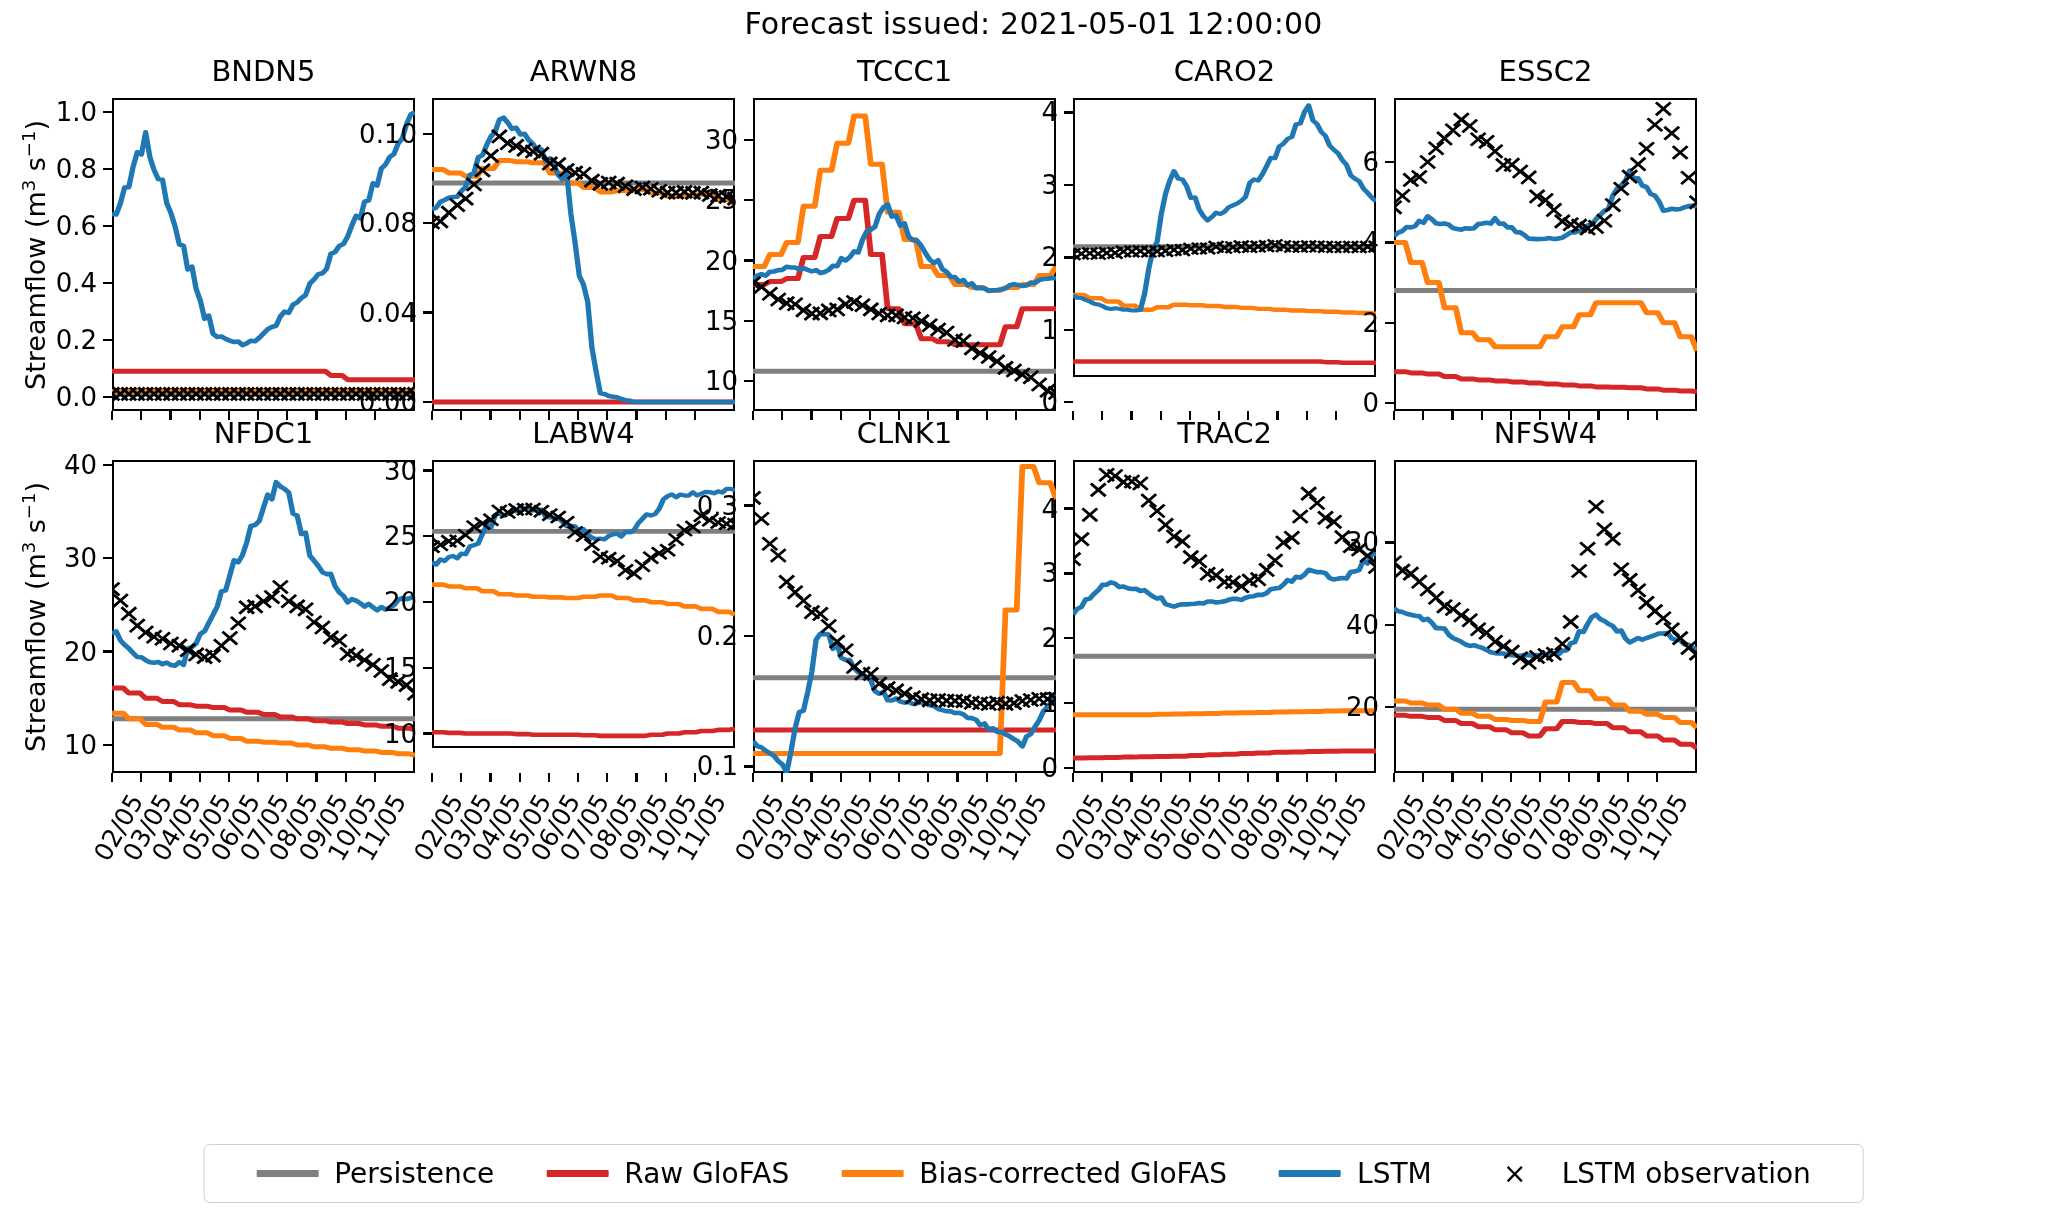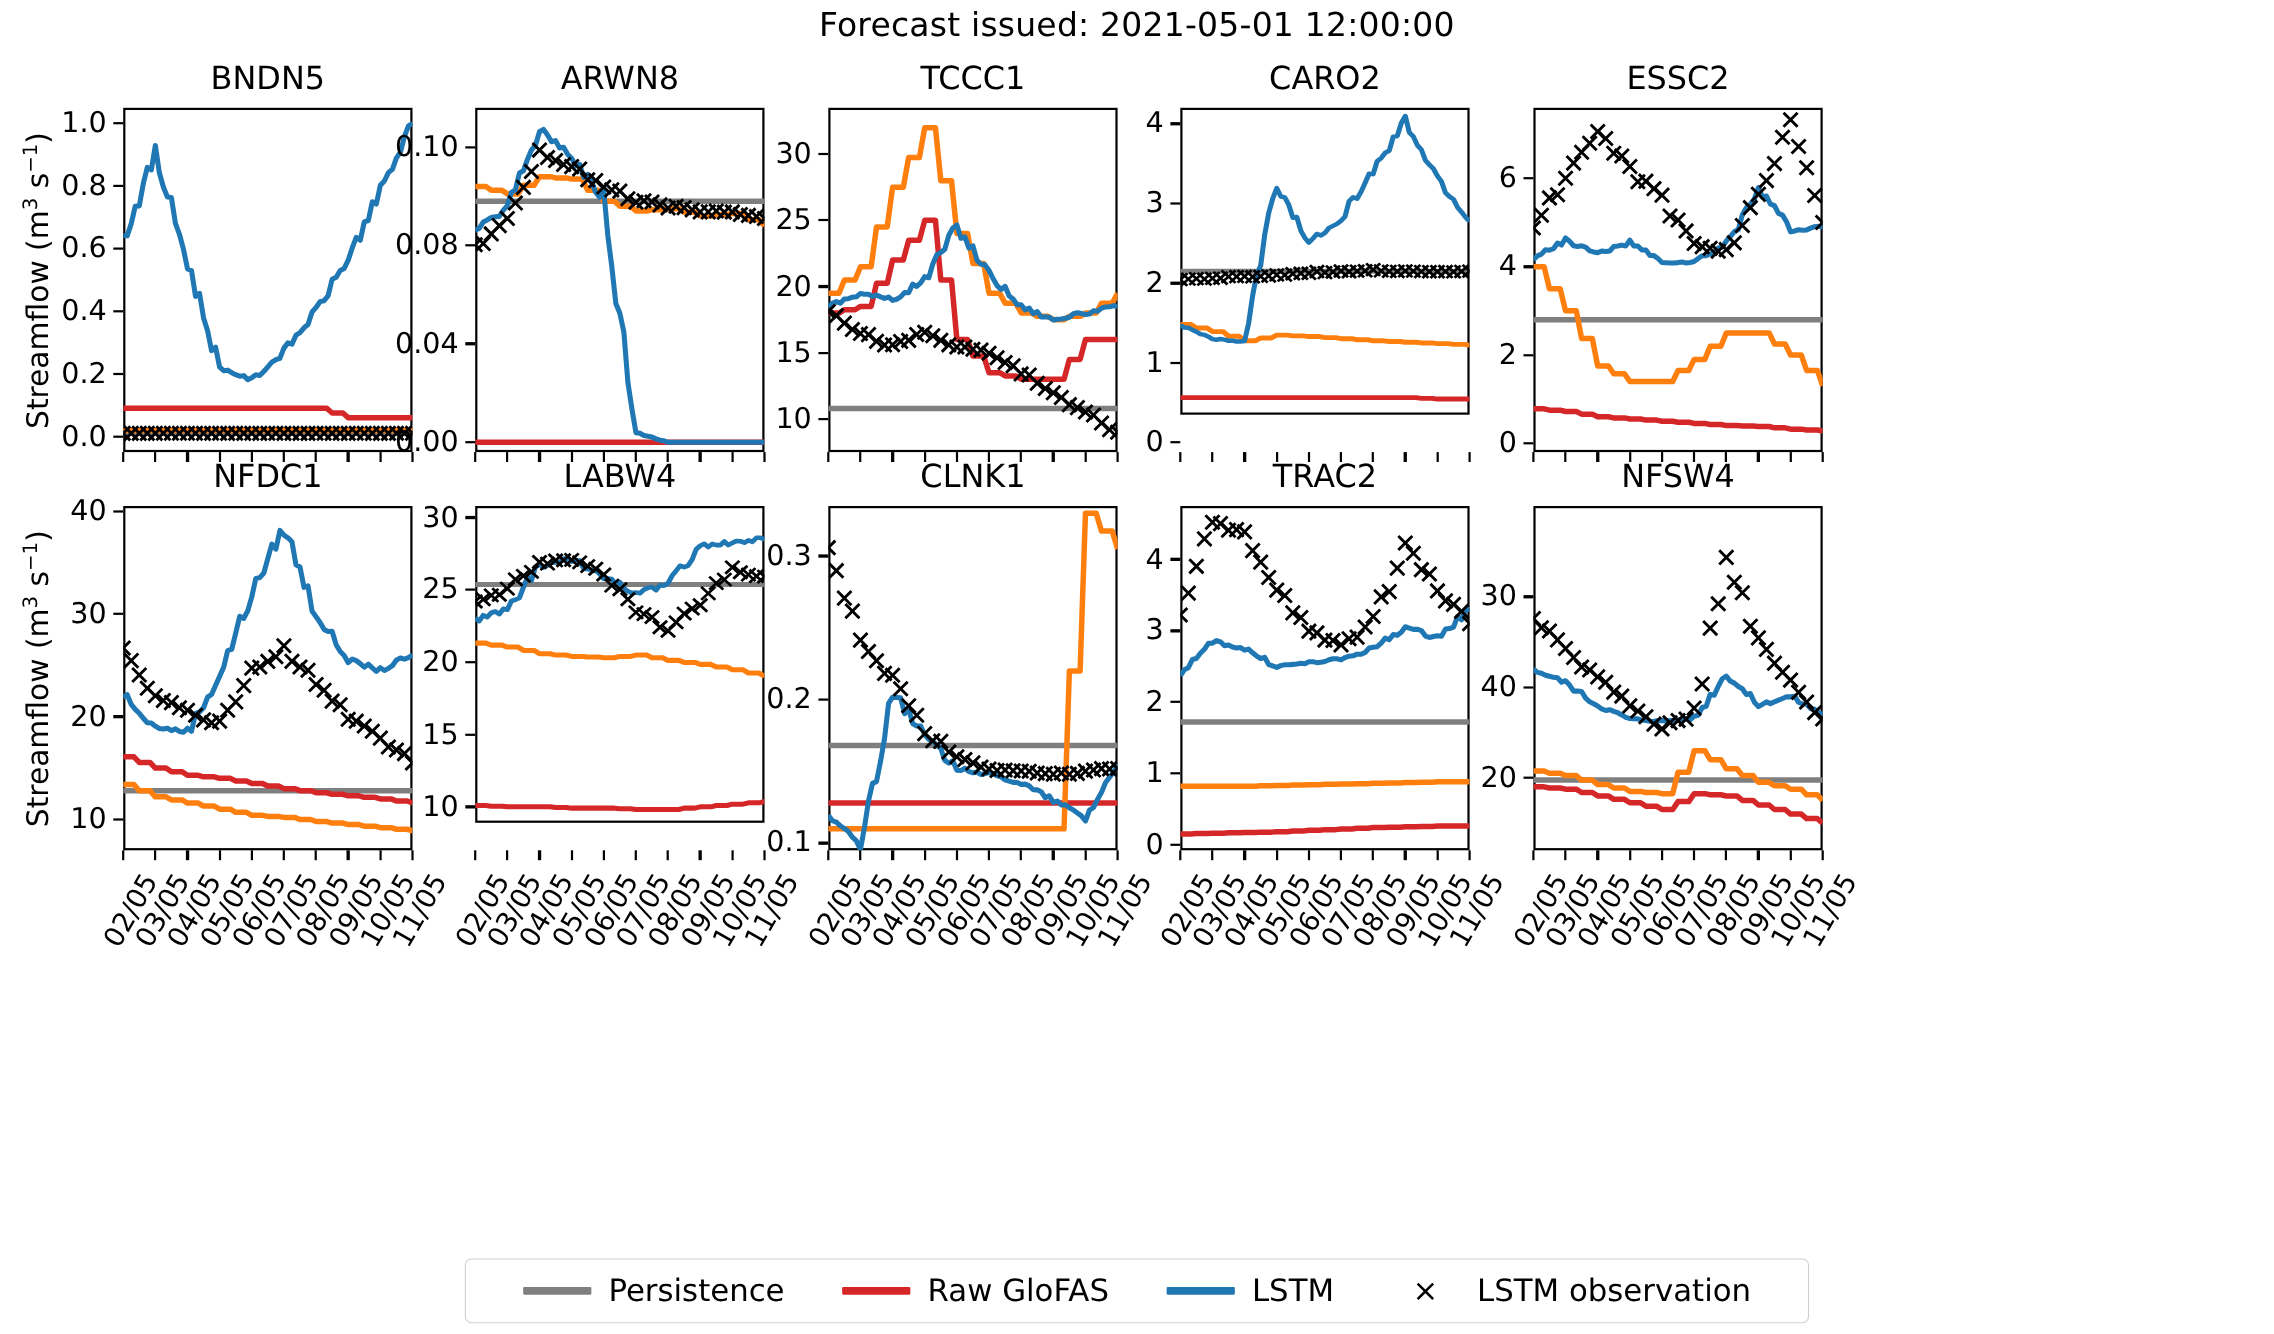--- a/index.html
+++ b/index.html
@@ -11,21 +11,21 @@
     font-size:30px;color:#000;letter-spacing:.2px;
   }
 
   .ylabel{
     position:absolute;font-size:27px;color:#000;
     transform-origin:50% 50%;
     white-space:nowrap;
   }
   .ylabel sup{font-size:18px;vertical-align:super;}
 
-  .panel{position:absolute;}
+  .panel{position:absolute;padding-left:40px;}
   .panel-title{
     position:absolute;left:0;width:100%;text-align:center;top:-44px;
     font-size:29px;color:#000;white-space:nowrap;
   }
   .axes{
     position:absolute;left:0;top:0;width:100%;height:100%;
     border:2.3px solid #000;box-sizing:border-box;background:#fff;
   }
   .plotsvg{position:absolute;left:0;top:0;width:100%;height:100%;overflow:hidden;}
 
@@ -800,20 +800,24 @@
     <div id="legend-host" style="display:flex;align-items:center;">
         <div class="legend-item">
           <span class="legend-swatch" style="background: rgb(127, 127, 127);"></span>
           <span class="legend-label">Persistence</span>
         </div>
         <div class="legend-item">
           <span class="legend-swatch" style="background: rgb(214, 39, 40);"></span>
           <span class="legend-label">Raw GloFAS</span>
         </div>
         <div class="legend-item">
+          <span class="legend-swatch" style="background: rgb(255, 127, 14);"></span>
+          <span class="legend-label">Bias-corrected GloFAS</span>
+        </div>
+        <div class="legend-item">
           <span class="legend-swatch" style="background: rgb(31, 119, 180);"></span>
           <span class="legend-label">LSTM</span>
         </div>
         <div class="legend-item">
           <span class="legend-x">×</span>
           <span class="legend-label">LSTM observation</span>
         </div>
       </div>
   </div>
 

